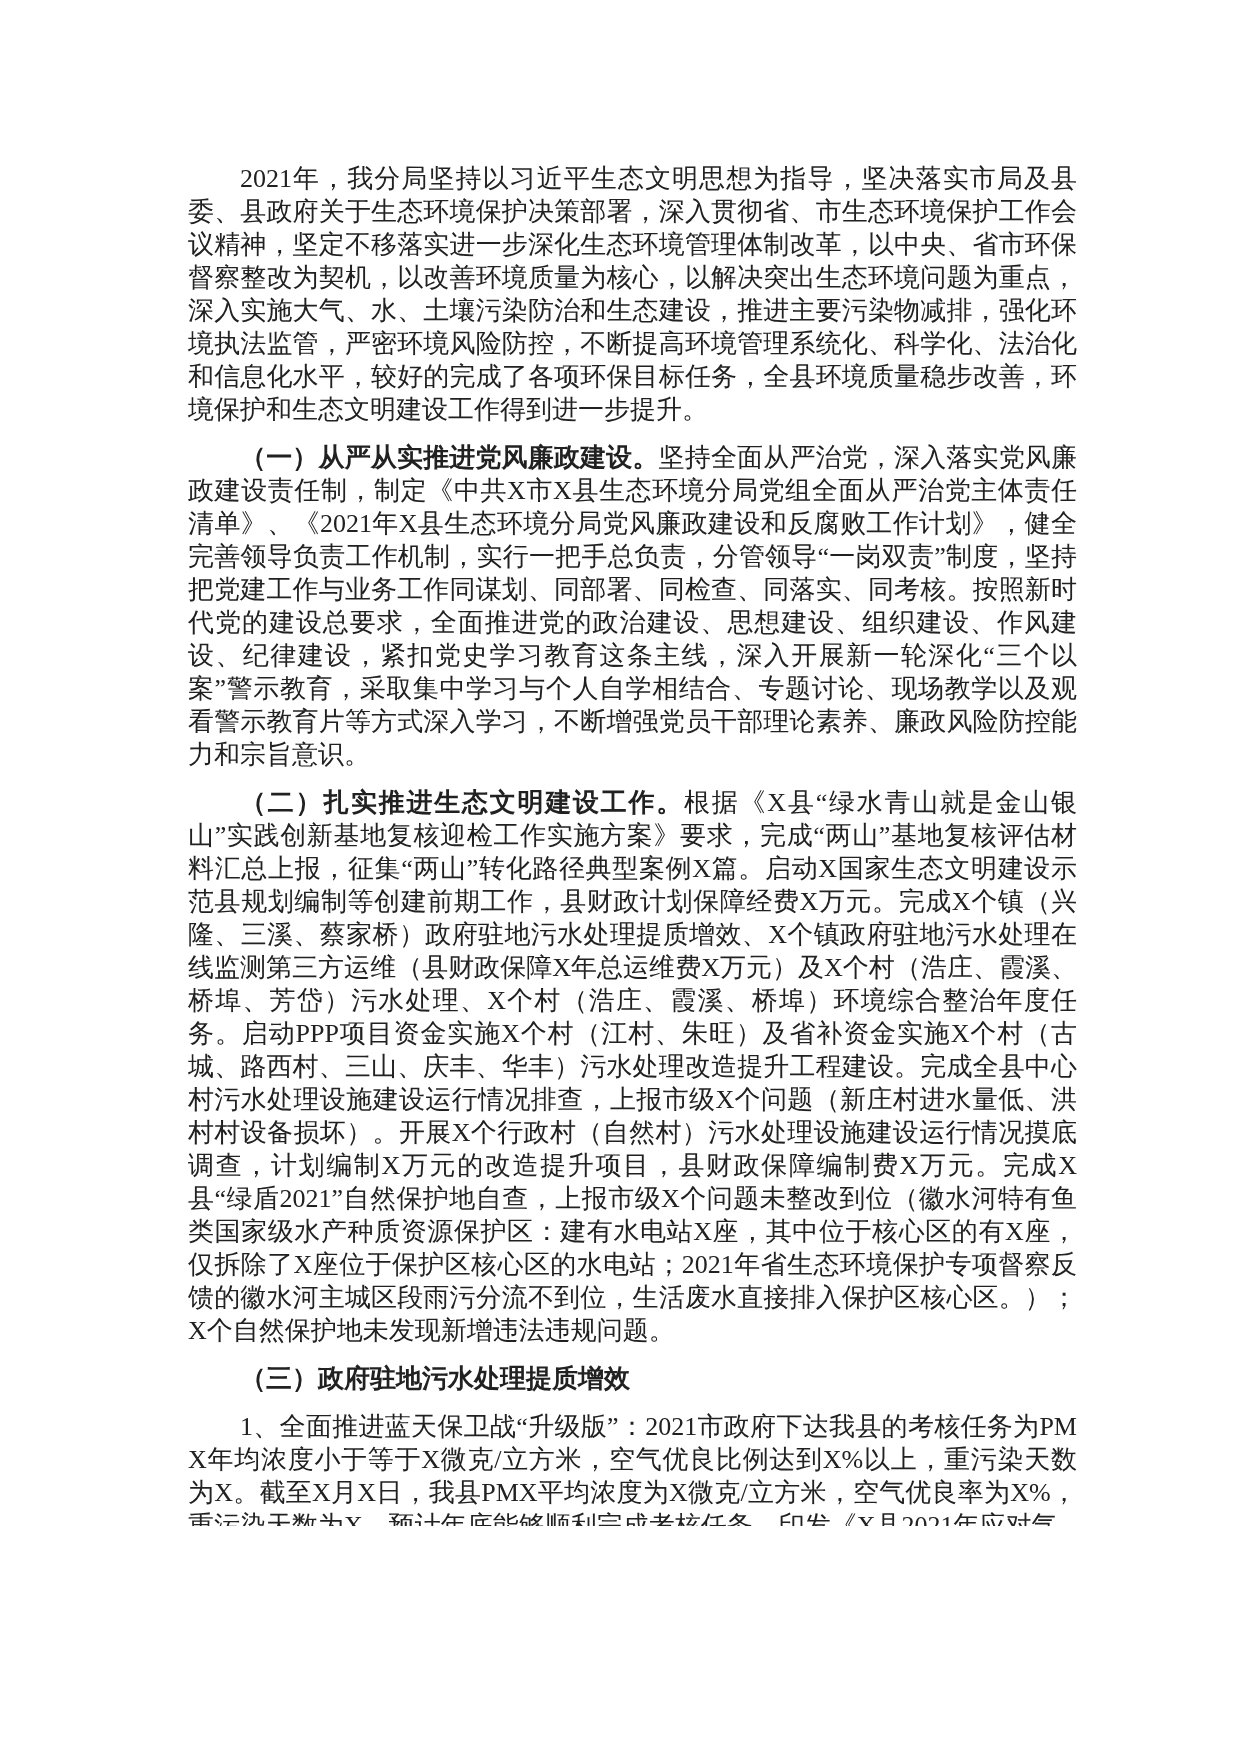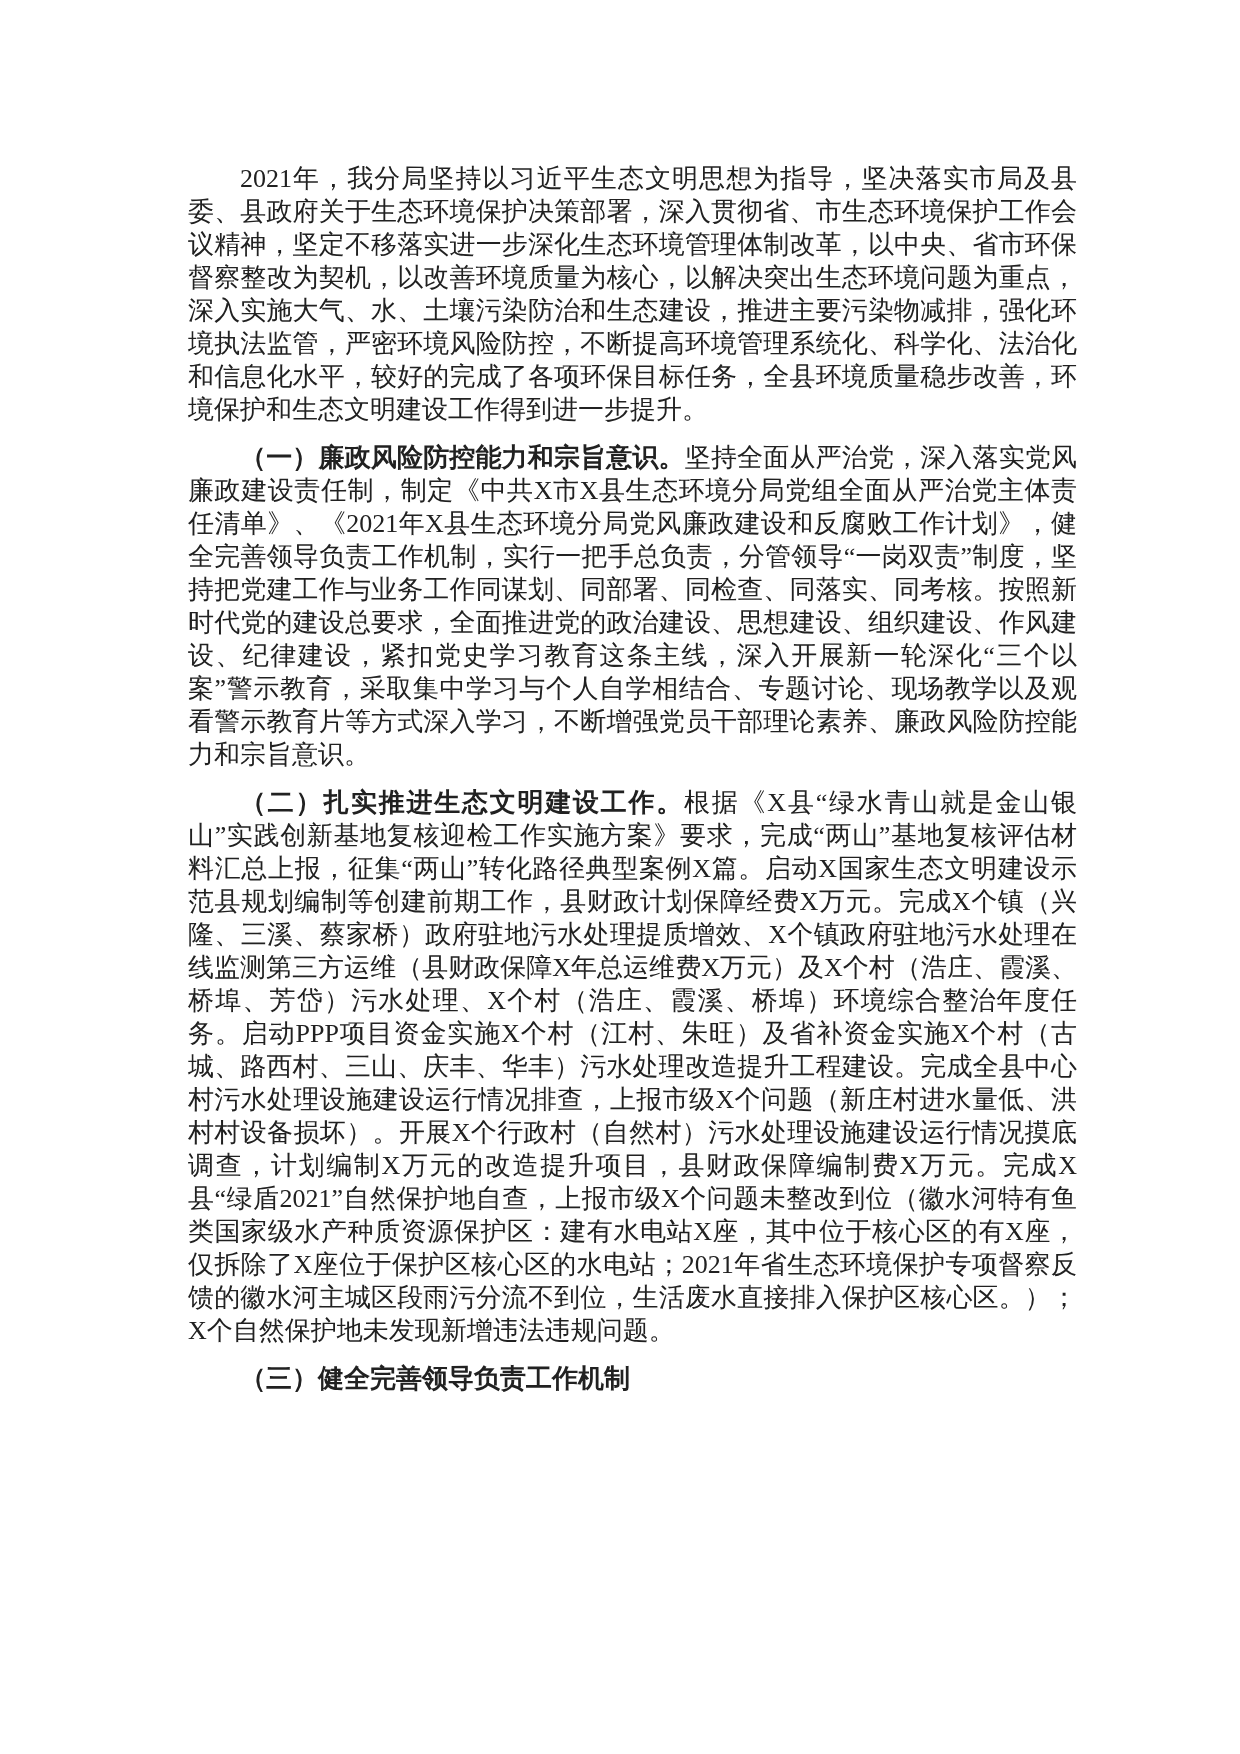--- a/index.html
+++ b/index.html
@@ -35,20 +35,21 @@
   }
 </style>
 </head>
 <body>
 
 <div class="page">
 
   <p class="body-para">2021年，我分局坚持以习近平生态文明思想为指导，坚决落实市局及县委、县政府关于生态环境保护决策部署，深入贯彻省、市生态环境保护工作会议精神，坚定不移落实进一步深化生态环境管理体制改革，以中央、省市环保督察整改为契机，以改善环境质量为核心，以解决突出生态环境问题为重点，深入实施大气、水、土壤污染防治和生态建设，推进主要污染物减排，强化环境执法监管，严密环境风险防控，不断提高环境管理系统化、科学化、法治化和信息化水平，较好的完成了各项环保目标任务，全县环境质量稳步改善，环境保护和生态文明建设工作得到进一步提升。</p>
 
 
-  <p class="body-para"><b class="lead">（一）廉政风险防控能力和宗旨意识。</b><span>坚持全面从严治党，深入落实党风廉政建设责任制，制定《中共X市X县生态环境分局党组全面从严治党主体责任清单》、《2021年X县生态环境分局党风廉政建设和反腐败工作计划》，健全完善领导负责工作机制，实行一把手总负责，分管领导“一岗双责”制度，坚持把党建工作与业务工作同谋划、同部署、同检查、同落实、同考核。按照新时代党的建设总要求，全面推进党的政治建设、思想建设、组织建设、作风建设、纪律建设，紧扣党史学习教育这条主线，深入开展新一轮深化“三个以案”警示教育，采取集中学习与个人自学相结合、专题讨论、现场教学以及观看警示教育片等方式深入学习，不断增强党员干部理论素养、廉政风险防控能力和宗旨意识。</span></p>
+  <p class="body-para"><b class="lead">（一）从严从实推进党风廉政建设。</b><span>坚持全面从严治党，深入落实党风廉政建设责任制，制定《中共X市X县生态环境分局党组全面从严治党主体责任清单》、《2021年X县生态环境分局党风廉政建设和反腐败工作计划》，健全完善领导负责工作机制，实行一把手总负责，分管领导“一岗双责”制度，坚持把党建工作与业务工作同谋划、同部署、同检查、同落实、同考核。按照新时代党的建设总要求，全面推进党的政治建设、思想建设、组织建设、作风建设、纪律建设，紧扣党史学习教育这条主线，深入开展新一轮深化“三个以案”警示教育，采取集中学习与个人自学相结合、专题讨论、现场教学以及观看警示教育片等方式深入学习，不断增强党员干部理论素养、廉政风险防控能力和宗旨意识。</span></p>
 
   <p class="body-para"><b class="lead">（二）扎实推进生态文明建设工作。</b><span>根据《X县“绿水青山就是金山银山”实践创新基地复核迎检工作实施方案》要求，完成“两山”基地复核评估材料汇总上报，征集“两山”转化路径典型案例X篇。启动X国家生态文明建设示范县规划编制等创建前期工作，县财政计划保障经费X万元。完成X个镇（兴隆、三溪、蔡家桥）政府驻地污水处理提质增效、X个镇政府驻地污水处理在线监测第三方运维（县财政保障X年总运维费X万元）及X个村（浩庄、霞溪、桥埠、芳岱）污水处理、X个村（浩庄、霞溪、桥埠）环境综合整治年度任务。启动PPP项目资金实施X个村（江村、朱旺）及省补资金实施X个村（古城、路西村、三山、庆丰、华丰）污水处理改造提升工程建设。完成全县中心村污水处理设施建设运行情况排查，上报市级X个问题（新庄村进水量低、洪村村设备损坏）。开展X个行政村（自然村）污水处理设施建设运行情况摸底调查，计划编制X万元的改造提升项目，县财政保障编制费X万元。完成X县“绿盾2021”自然保护地自查，上报市级X个问题未整改到位（徽水河特有鱼类国家级水产种质资源保护区：建有水电站X座，其中位于核心区的有X座，仅拆除了X座位于保护区核心区的水电站；2021年省生态环境保护专项督察反馈的徽水河主城区段雨污分流不到位，生活废水直接排入保护区核心区。）；X个自然保护地未发现新增违法违规问题。</span></p>
 
-  <p class="heading">（三）健全完善领导负责工作机制</p>
+  <p class="heading">（三）政府驻地污水处理提质增效</p>
 
+  <p class="body-para">1、全面推进蓝天保卫战“升级版”：2021市政府下达我县的考核任务为PMX年均浓度小于等于X微克/立方米，空气优良比例达到X%以上，重污染天数为X。截至X月X日，我县PMX平均浓度为X微克/立方米，空气优良率为X%，重污染天数为X，预计年底能够顺利完成考核任务。印发《X县2021年应对气</p>
 
 </div>
 
 </body></html>

